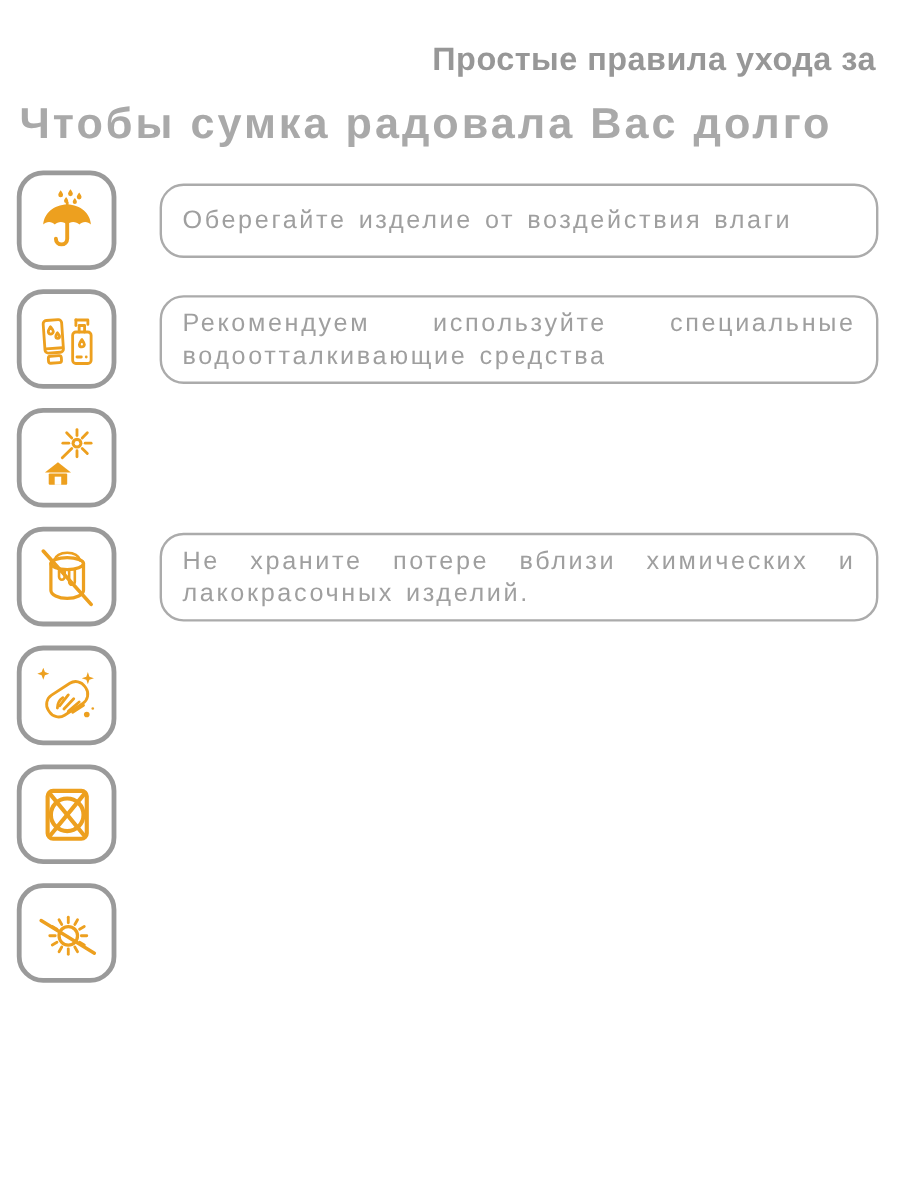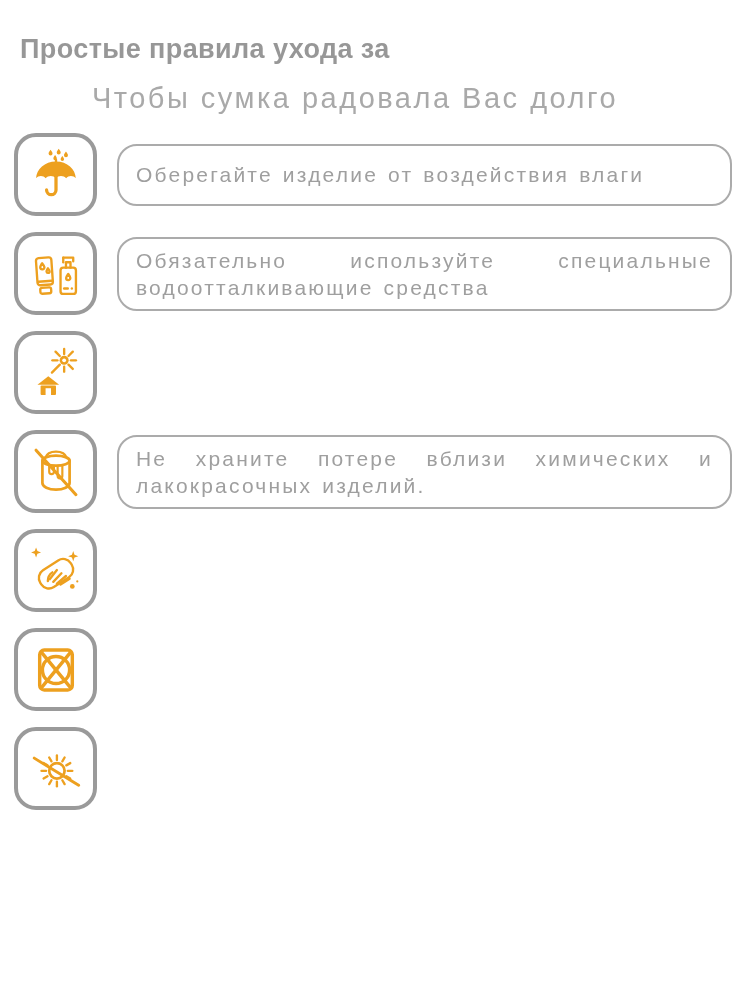--- a/index.html
+++ b/index.html
@@ -5,46 +5,46 @@
   html,body{margin:0;padding:0;background:#ffffff;}
   .page{
     position:relative;
     width:750px;height:1000px;
     background:#ffffff;
     overflow:hidden;
     font-family:"Liberation Sans", sans-serif;
   }
   .title{
     margin:32px 20px 16px;
-    text-align:left;
+    text-align:right;
     font-size:27px;
     font-weight:700;
     line-height:1.27;
     letter-spacing:0.4px;
     color:var(--color-title_text,#979797);
   }
   .subtitle{
     margin-top:16px;
     padding-right:40px;
     text-align:center;
-    font-size:29px;
-    font-weight:400;
+    font-size:36px;
+    font-weight:700;
     letter-spacing:2.5px;
     color:var(--color-subtitle_text,#a9a9a9);
   }
   .rules{
     margin:18px 18px 0 14px;
     display:flex;
     flex-direction:column;
     gap:16px;
   }
   .rule{
     display:flex;
     align-items:center;
-    gap:20px;
+    gap:36px;
   }
   .icon-box{
     flex:0 0 83px;
     width:83px;height:83px;
     box-sizing:border-box;
     border:4px solid var(--color-icon_border,#9a9a9a);
     border-radius:22px;
     background:#fff;
     display:flex;align-items:center;justify-content:center;
   }
@@ -118,21 +118,21 @@
             <path d="M43 25v-6h5v6"></path>
             <path d="M40 14h11v4"></path>
             <path d="M40 14v5"></path>
             <path d="M45.5 32c-1.6 2.3-2.3 3.1-2.3 4.4a2.3 2.3 0 0 0 4.6 0C47.8 35.1 47.1 34.3 45.5 32z"></path>
             <path d="M41 48h4"></path>
           </g>
           <circle class="fl" cx="49.5" cy="48" r="1.3"></circle>
         </svg>
       </div>
       <div class="text-box">
-        <p>Обязательно используйте специальные водоотталкивающие средства</p>
+        <p>Рекомендуем используйте специальные водоотталкивающие средства</p>
       </div>
     </div>
 
     <div class="rule">
       <div class="icon-box">
         <svg width="58" height="58" viewBox="0 0 64 64" aria-hidden="true">
           <circle class="fl" cx="41" cy="18" r="5"></circle>
           <circle cx="41" cy="18" r="2.1" fill="#ffffff"></circle>
           <g class="st" stroke-width="2.6">
             <path d="M48.5 18h5.5"></path>

